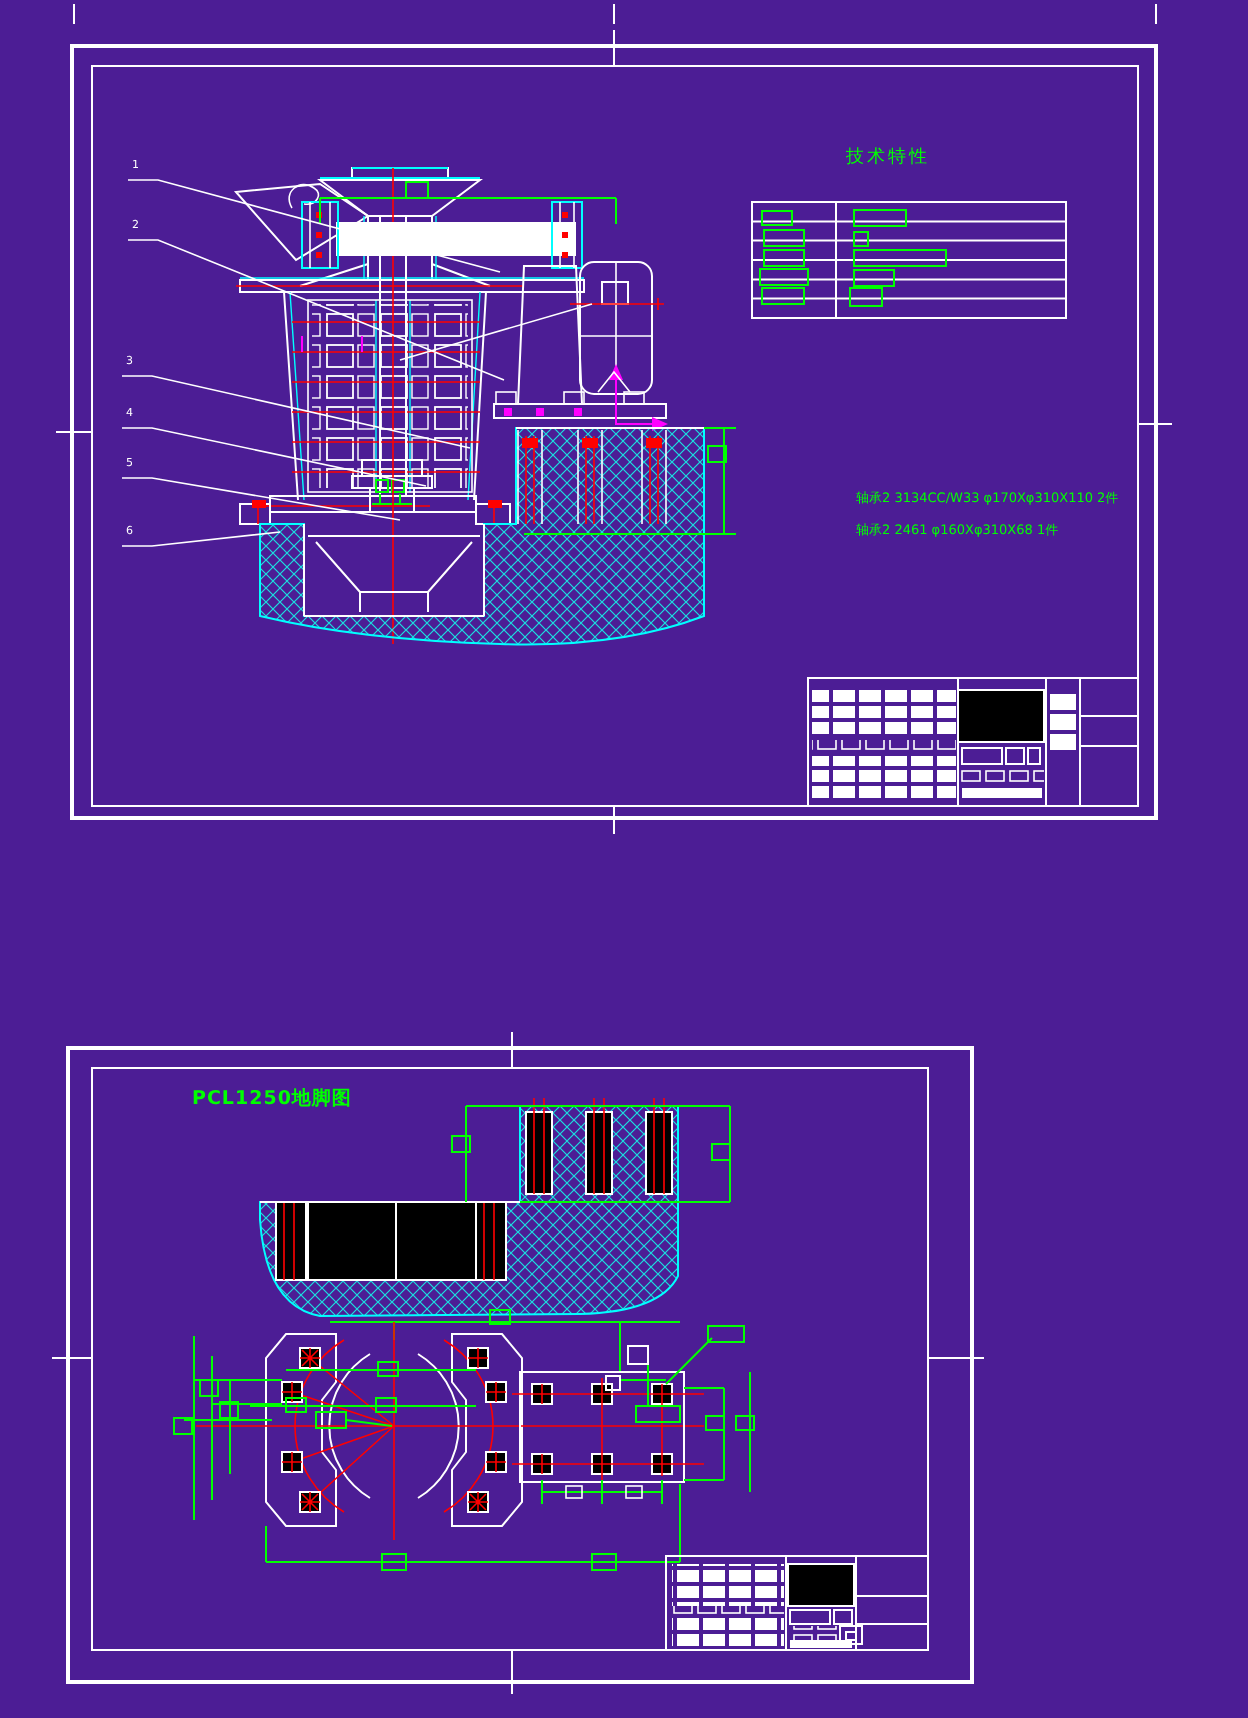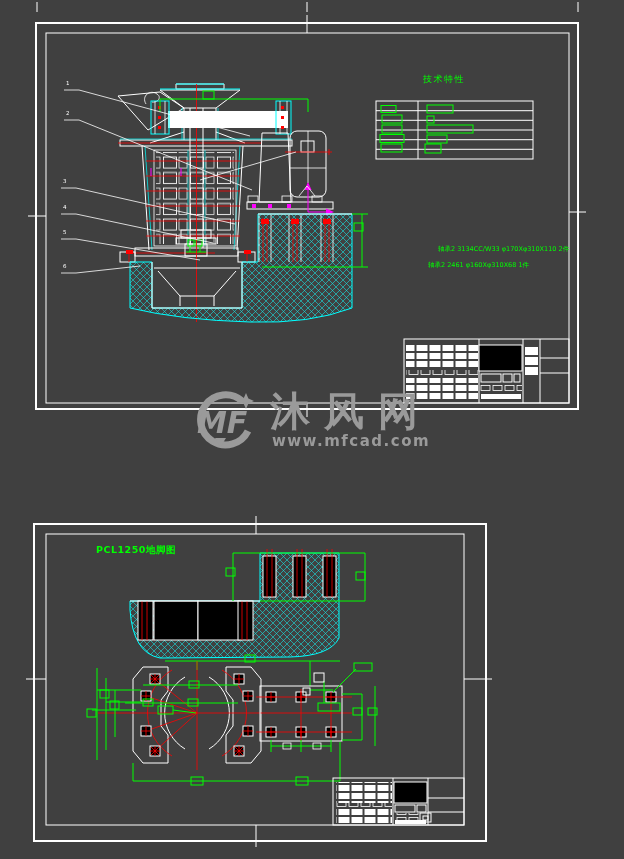--- a/index.html
+++ b/index.html
@@ -1,36 +1,36 @@
 <!DOCTYPE html>
 <html><head>
 <meta charset="utf-8">
 <style>
   html,body{margin:0;padding:0;background:#000;}
-  .stage{position:relative;width:624px;height:859px;background:#404040;overflow:hidden;
+  .stage{position:relative;width:624px;height:859px;background:#4c1d95;overflow:hidden;
          font-family:"DejaVu Sans",sans-serif;}
   .lines{position:absolute;left:0;top:0;}
   
   .w{stroke:#ffffff;fill:none;stroke-width:1;}
   .w2{stroke:#ffffff;fill:none;stroke-width:2;}
   .wt{stroke:#ffffff;fill:none;stroke-width:.8;}
   .wf{fill:#ffffff;stroke:none;}
   .c{stroke:#00ffff;fill:none;stroke-width:1;}
   .ct{stroke:#00ffff;fill:none;stroke-width:.7;}
   .g{stroke:#00ff00;fill:none;stroke-width:1;}
   .rt{stroke:#ff0000;fill:none;stroke-width:.8;}
   .rf{fill:#ff0000;stroke:none;}
   .m{stroke:#ff00ff;fill:none;stroke-width:1;}
   .mf{fill:#ff00ff;stroke:none;}
   .blk{fill:#000;stroke:#fff;stroke-width:1;}
   
   .txt{position:absolute;white-space:nowrap;line-height:1;}
   .green{color:#00ff00;}
   .t-table-title{left:423px;top:75px;font-size:9px;letter-spacing:1.5px;}
-  .t-spec1{left:438px;top:246px;font-size:6.5px;}
+  .t-spec1{left:428px;top:246px;font-size:6.5px;}
   .t-spec2{left:428px;top:262px;font-size:6.5px;}
   .t-sheet2-title{left:84px;top:545px;font-size:9.5px;font-weight:bold;letter-spacing:.5px;padding-left:12px;}
   .ldr{position:absolute;color:#fff;font-size:5.5px;}
   
   .watermark{position:absolute;left:182px;top:391px;display:flex;align-items:flex-start;color:#9a9a9a;}
   .wm-right{margin-left:6px;}
   .wm-brand{font-size:40px;font-weight:bold;letter-spacing:14px;line-height:1;}
   .wm-url{font-size:15px;font-weight:bold;letter-spacing:1.5px;margin-top:1px;text-align:center;}
 </style>
 </head>
@@ -337,26 +337,14 @@
 
 <span class="ldr" style="left:66px;top:80px;">1</span>
 <span class="ldr" style="left:66px;top:110px;">2</span>
 <span class="ldr" style="left:63px;top:178px;">3</span>
 <span class="ldr" style="left:63px;top:204px;">4</span>
 <span class="ldr" style="left:63px;top:229px;">5</span>
 <span class="ldr" style="left:63px;top:263px;">6</span>
 
 <div class="txt green t-sheet2-title">PCL1250地脚图</div>
 
-<div class="watermark">
-  <svg width="82" height="64" viewBox="0 0 82 64">
-    <path d="M60,10 A25,25 0 1 0 66,40" stroke="#9a9a9a" stroke-width="7" fill="none"></path>
-    <path d="M64,2 l2.4,5.6 5.6,2.4 -5.6,2.4 -2.4,5.6 -2.4,-5.6 -5.6,-2.4 5.6,-2.4 Z" fill="#9a9a9a"></path>
-    <text x="15" y="42" font-family="DejaVu Sans, sans-serif" font-size="30" font-style="italic" font-weight="bold" fill="#9a9a9a">MF</text>
-    <path d="M33,47 h11 l-5.5,9 Z" fill="#9a9a9a"></path>
-  </svg>
-  <div class="wm-right">
-    <div class="wm-brand">沐风网</div>
-    <div class="wm-url">www.mfcad.com</div>
-  </div>
+
 </div>
 
-</div>
-
 </body></html>

